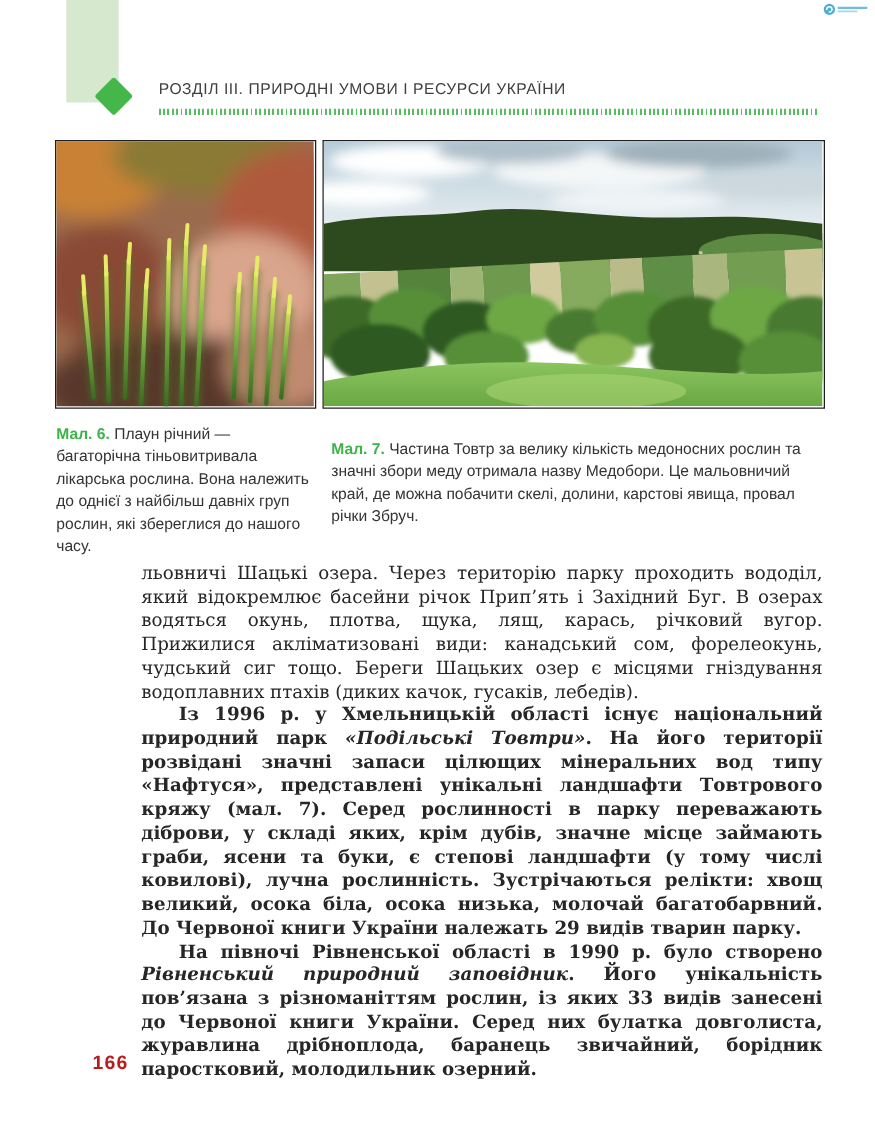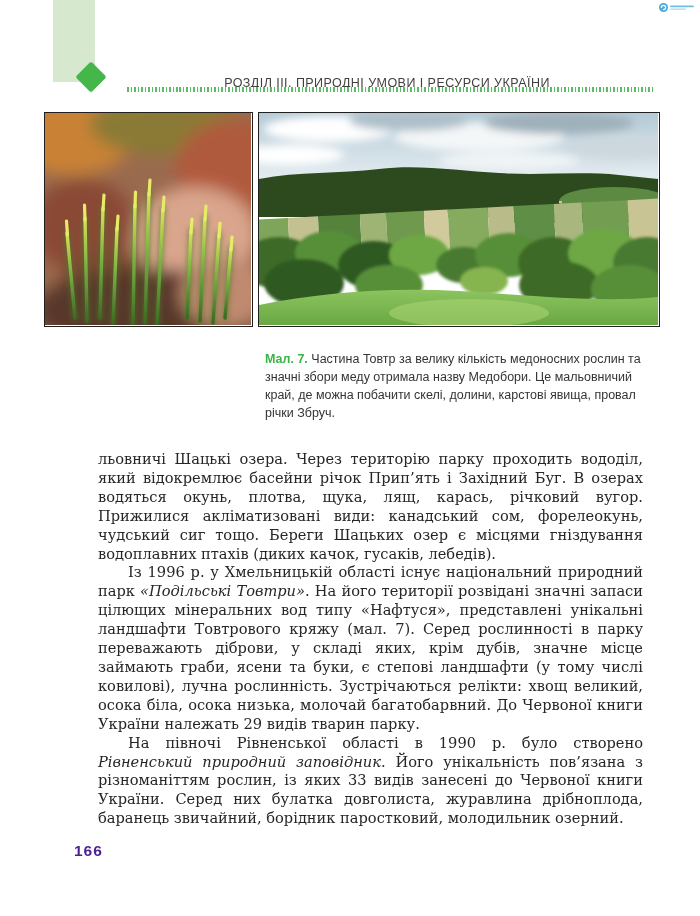--- a/index.html
+++ b/index.html
@@ -13,23 +13,23 @@
   
   .green-bar{
     position:absolute;left:53px;top:0;width:42px;height:82px;
     background:#d6e9cf;
   }
   .diamond{
     position:absolute;left:80px;top:66px;width:22px;height:22px;
     background:#45b649;transform:rotate(45deg);border-radius:2px;
   }
   .chapter-title{
-    position:absolute;left:127px;top:76px;width:520px;
+    position:absolute;left:127px;top:64px;width:520px;
     font-size:12.5px;letter-spacing:.45px;color:#3f3f3f;
-    font-family:"Liberation Sans",sans-serif;white-space:nowrap;text-align:center;
+    font-family:"Liberation Sans",sans-serif;white-space:nowrap;
   }
   .dashed-rule{
     position:absolute;left:127px;top:87px;width:528px;height:5px;
     background:repeating-linear-gradient(to right,#5bbd62 0 1.5px,#ffffff 1.5px 3.5px);
   }
   .watermark{position:absolute;right:4px;top:2px;width:38px;height:11px;opacity:.85;}
   
   .photo{position:absolute;border:1.5px solid #1f1f1f;box-sizing:border-box;overflow:hidden;}
   .photo svg{display:block;}
   .photo-left{left:44px;top:112px;width:209px;height:215px;}
@@ -38,32 +38,32 @@
   .caption{
     position:absolute;color:#343434;
     font-size:12.5px;line-height:18px;
     font-family:"Liberation Sans",sans-serif;
   }
   .caption-left{left:45px;top:338px;width:208px;}
   .caption-right{left:265px;top:338px;width:396px;margin-top:12px;}
   .fig-label{color:#3cb44a;font-weight:bold;}
   
   .body-text{
-    position:absolute;left:98px;top:450px;width:545px;
+    position:absolute;left:113px;top:450px;width:545px;
     font-family:"DejaVu Serif","Liberation Serif",serif;
     font-size:14.6px;line-height:18.9px;color:#262626;
     text-align:justify;
   }
   .body-text p{margin:0;}
-  .body-text p.indent{text-indent:30px;}
+  .body-text p.indent{text-indent:30px;font-weight:bold;}
   .italic{font-style:italic;}
   
   .page-number{
     position:absolute;left:74px;top:842px;
-    color:#4c1d95;font-size:15.5px;font-weight:bold;letter-spacing:1px;
+    color:#b91c1c;font-size:15.5px;font-weight:bold;letter-spacing:1px;
     font-family:"Liberation Sans",sans-serif;
   }
 </style>
 </head>
 <body>
 
 <div class="page">
 
   <div class="green-bar"></div>
   <div class="diamond"></div>
@@ -212,20 +212,21 @@
         <ellipse cx="130" cy="172" rx="34" ry="20" fill="#578f38"></ellipse>
         <ellipse cx="300" cy="172" rx="40" ry="24" fill="#3c6b28"></ellipse>
         <ellipse cx="370" cy="176" rx="38" ry="24" fill="#578f38"></ellipse>
         <ellipse cx="225" cy="168" rx="24" ry="14" fill="#86b450"></ellipse>
       </g>
       <path d="M0,212 L0,192 C60,180 130,174 200,178 C270,182 340,190 399,184 L399,212 Z" fill="url(#p2meadow)"></path>
       <ellipse cx="210" cy="200" rx="80" ry="14" fill="#a8d472" opacity="0.6"></ellipse>
     </svg>
   </div>
 
+  <div class="caption caption-left"><span class="fig-label">Мал. 6.</span><span> Плаун річний — багаторічна тіньовитривала лікарська рослина. Вона належить до однієї з найбільш давніх груп рослин, які збереглися до нашого часу.</span></div>
 
   <div class="caption caption-right"><span class="fig-label">Мал. 7.</span><span> Частина Товтр за велику кількість медоносних рослин та значні збори меду отримала назву Медобори. Це мальовничий край, де можна побачити скелі, долини, карстові явища, провал річки Збруч.</span></div>
 
   <div class="body-text">
       <p class=""><span>льовничі Шацькі озера. Через територію парку проходить вододіл, який відокремлює басейни річок Прип’ять і Західний Буг. В озерах водяться окунь, плотва, щука, лящ, карась, річковий вугор. Прижилися акліматизовані види: канадський сом, форелеокунь, чудський сиг тощо. Береги Шацьких озер є місцями гніздування водоплавних птахів (диких качок, гусаків, лебедів).</span></p>
       <p class="indent"><span>Із 1996 р. у Хмельницькій області існує національний природний парк </span><span class="italic">«Подільські Товтри»</span><span>. На його території розвідані значні запаси цілющих мінеральних вод типу «Нафтуся», представлені унікальні ландшафти Товтрового кряжу (мал. 7). Серед рослинності в парку переважають діброви, у складі яких, крім дубів, значне місце займають граби, ясени та буки, є степові ландшафти (у тому числі ковилові), лучна рослинність. Зустрічаються релікти: хвощ великий, осока біла, осока низька, молочай багатобарвний. До Червоної книги України належать 29 видів тварин парку.</span></p>
       <p class="indent"><span>На півночі Рівненської області в 1990 р. було створено </span><span class="italic">Рівненський природний заповідник</span><span>. Його унікальність пов’язана з різноманіттям рослин, із яких 33 видів занесені до Червоної книги України. Серед них булатка довголиста, журавлина дрібноплода, баранець звичайний, борідник паростковий, молодильник озерний.</span></p>
     </div>
 
   <div class="page-number">166</div>

